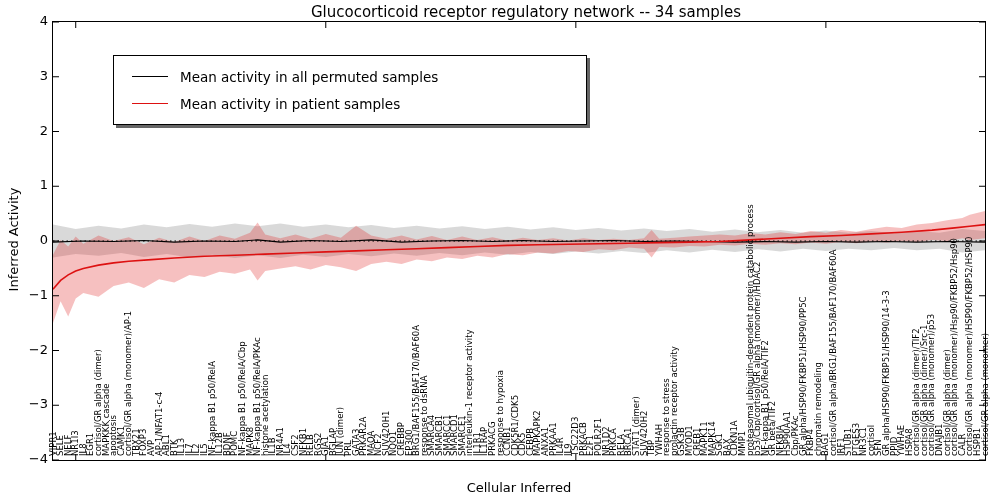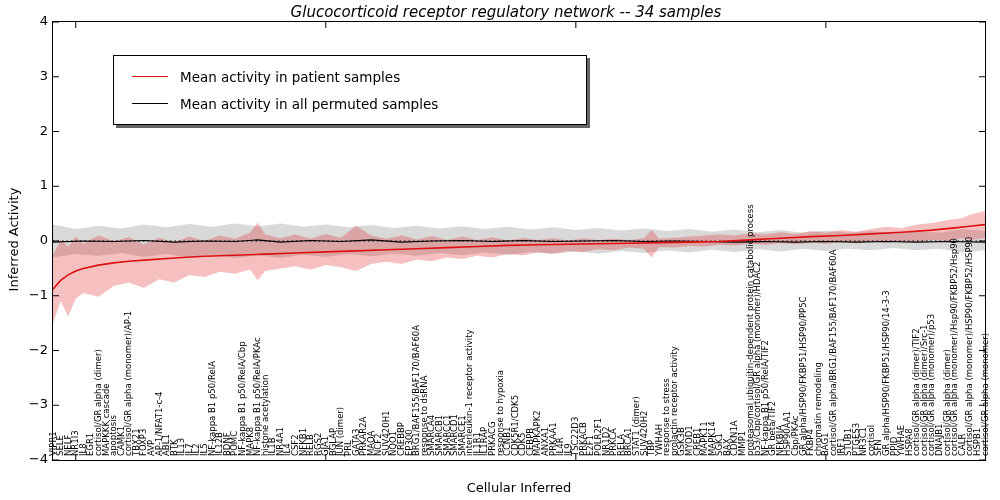--- a/index.html
+++ b/index.html
@@ -1,20 +1,20 @@
 <!DOCTYPE html>
 <html><head>
 <meta charset="utf-8">
 <style>
   html,body{margin:0;padding:0;background:#fff;}
   #fig{
     position:relative;width:1000px;height:500px;background:#ffffff;
     font-family:"DejaVu Sans","Liberation Sans",sans-serif;color:#000;overflow:hidden;
   }
-  .title{position:absolute;left:40px;top:3px;width:932px;text-align:center;font-size:15px;font-style:italic;}
+  .title{position:absolute;left:60px;top:3px;width:932px;text-align:center;font-size:15px;}
   .xlabel{position:absolute;left:53px;top:480px;width:932px;text-align:center;font-size:13px;}
   .ylabel{position:absolute;left:-52px;top:232px;width:130px;text-align:center;font-size:13px;
           transform:rotate(-90deg);}
   .plotbox{position:absolute;left:52px;top:21px;width:932px;height:438px;border:1px solid #000;}
   .plotbox svg{position:absolute;left:0;top:0;}
   .ytick{position:absolute;width:34px;text-align:right;font-size:13px;line-height:16px;}
   .xtick{position:absolute;transform-origin:0 0;transform:rotate(-90deg);
          font-size:8.5px;line-height:9px;white-space:nowrap;color:#000;}
   .legend{position:absolute;left:60px;top:33px;width:452px;background:#fff;
           border:1px solid #000;box-shadow:3px 3px 0 #666;padding:7px 10px;}
@@ -198,22 +198,22 @@
         <span class="xtick" style="left: 882.037px; top: 434px;">DNAJB1</span>
         <span class="xtick" style="left: 889.614px; top: 434px;">cortisol/GR alpha (dimer)</span>
         <span class="xtick" style="left: 897.191px; top: 434px;">cortisol/GR alpha (monomer)/Hsp90/FKBP52/Hsp90</span>
         <span class="xtick" style="left: 904.768px; top: 434px;">CALR</span>
         <span class="xtick" style="left: 912.346px; top: 434px;">cortisol/GR alpha (monomer)/HSP90/FKBP52/HSP90</span>
         <span class="xtick" style="left: 919.923px; top: 434px;">HSPB1</span>
         <span class="xtick" style="left: 927.5px; top: 434px;">cortisol/GR alpha (monomer)</span>
       </div>
     <div class="legend">
       <div class="legend-item">
+        <span class="legend-line"></span>
+        <span class="lbl">Mean activity in all permuted samples</span>
+      </div>
+      <div class="legend-item">
         <span class="legend-line red"></span>
         <span class="lbl">Mean activity in patient samples</span>
-      </div>
-      <div class="legend-item">
-        <span class="legend-line"></span>
-        <span class="lbl">Mean activity in all permuted samples</span>
       </div>
     </div>
   </div>
 </div>
 
 </body></html>

